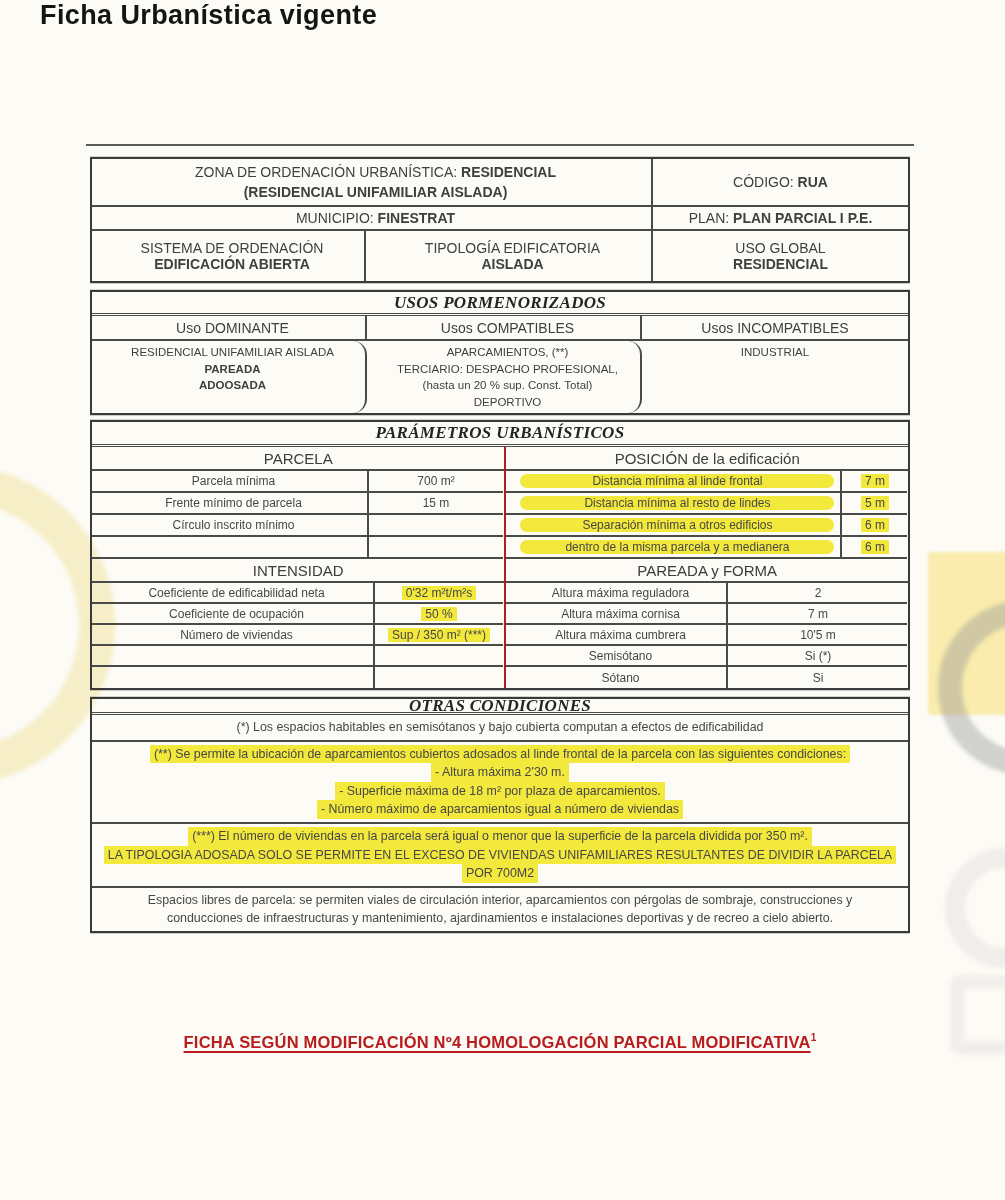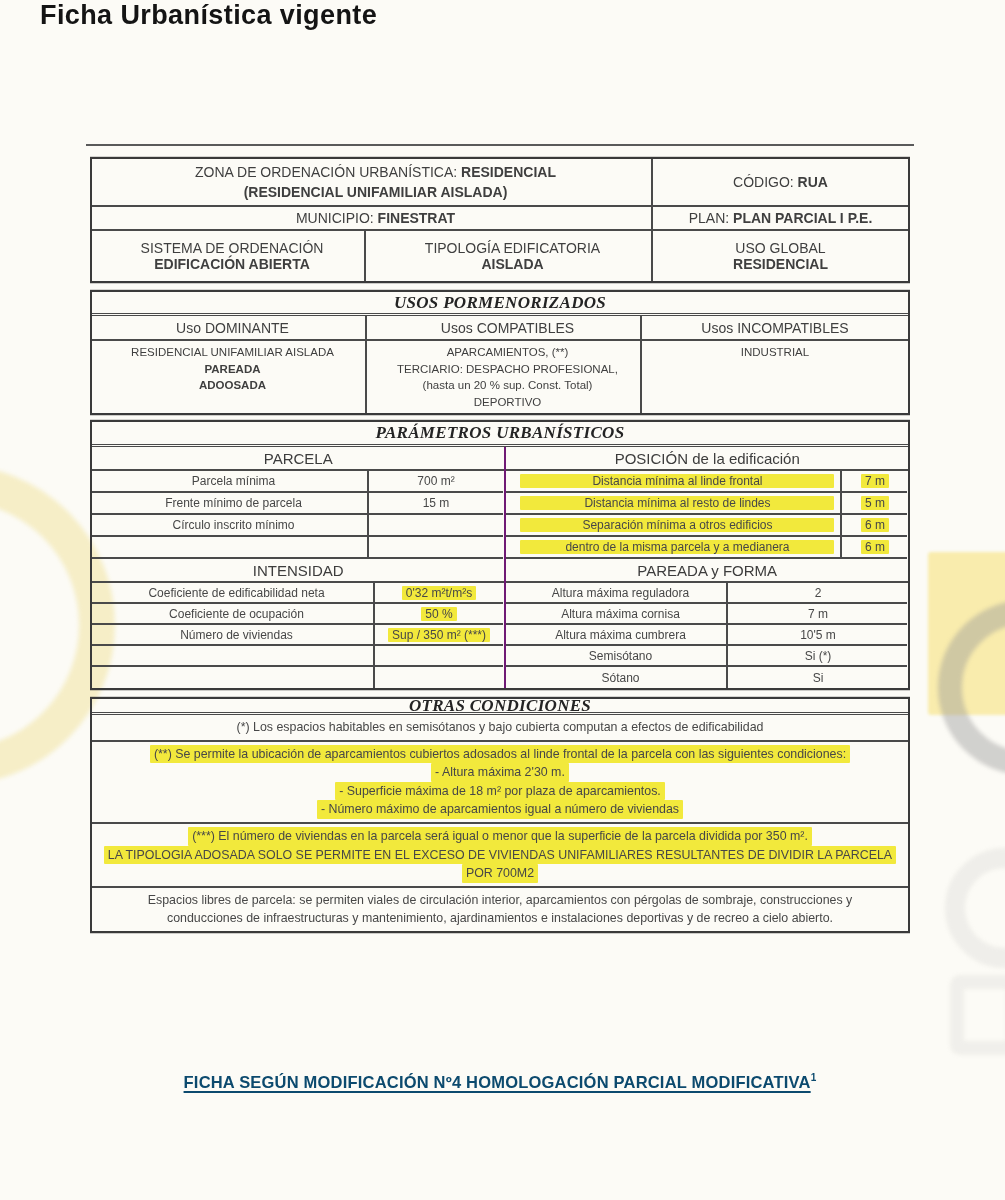--- a/index.html
+++ b/index.html
@@ -52,48 +52,48 @@
   .col  { display:flex; flex-direction:column; align-items:center; justify-content:center; box-sizing:border-box; text-align:center; }
   .br { border-right:2px solid #4a4a4a;padding-left:8px; }
   .bb { border-bottom:2px solid #4a4a4a; }
   .bbd { border-bottom:3px double #4a4a4a; }
   .bold { font-weight:bold; }
   .sec-title {
     font-family:"Liberation Serif", serif; font-style:italic; font-weight:bold;
     font-size:17px; color:#242424; letter-spacing:0.3px;
   }
   .hl { background:#f2e93c; padding:0 4px; border-radius:1px; }
-  .hl-wide { background:#f2e93c; width:calc(100% - 12px); margin:0 auto; border-radius:1px; }
+  .hl-wide { background:#f2e93c; width:calc(100% - 12px); margin:0 auto; border-radius:7px; }
   
   .table1 { top:157px; display:grid; grid-template-columns:274px 287px 255px; grid-template-rows:48px 24px 50px; font-size:14px; color:#3f3f3f; }
   .t1-zona { grid-column:1/3; line-height:1.45; }
   
   .table2 { top:290px; display:grid; grid-template-columns:275px 275px 266px; grid-template-rows:24px 25px 72px; font-size:14px; color:#3f3f3f; }
   .t2-title { grid-column:1/4; }
-  .t2-body { font-size:11.5px; line-height:1.45; justify-content:flex-start; padding-top:3px; }
+  .t2-body { font-size:11.5px; line-height:1.45; justify-content:flex-start; padding-top:3px;border-radius:14px; }
   
   .table3 { top:420px; font-size:12px; color:#474747; }
   .t3-title { height:25px; }
   .t3-cols { display:flex; }
-  .t3-left { width:416px; border-right:2px solid #701a75; box-sizing:border-box; }
+  .t3-left { width:416px; border-right:2px solid #b91c1c; box-sizing:border-box; }
   .t3-right { width:403px; box-sizing:border-box; }
   .sec-head { height:24px; font-size:15px; color:#3c3c3c; }
   .parc-grid { display:grid; grid-template-columns:277px 134px; grid-template-rows:repeat(4,22px); }
   .int-grid  { display:grid; grid-template-columns:283px 128px; grid-template-rows:repeat(5,21px); }
   .pos-grid  { display:grid; grid-template-columns:336px 65px;  grid-template-rows:repeat(4,22px); }
   .vol-grid  { display:grid; grid-template-columns:222px 179px; grid-template-rows:repeat(5,21px); }
   
   .table4 { top:697px; font-size:12.4px; color:#474747; }
   .t4-title { height:16px; }
   .t4-row { line-height:1.5; padding:3px 6px; }
   .t4-row .hl { display:inline-block; margin:0 auto; }
   
   .doc-footer {
     position:absolute; left:90px; top:1032px; width:820px; text-align:center;
-    color:#0c4a6e; font-weight:bold; font-size:16.5px; letter-spacing:0.2px;margin-top:40px;
+    color:#b91c1c; font-weight:bold; font-size:16.5px; letter-spacing:0.2px;
   }
   .doc-footer .ftext { text-decoration:underline; text-underline-offset:3px; text-decoration-thickness:1.5px; }
   .doc-footer sup { font-size:10px; }
 </style>
 </head>
 <body>
 
 <div class="wm wm-left-ring"></div>
 <div class="wm wm-right-patch"></div>
 <div class="wm wm-right-ring"></div>

